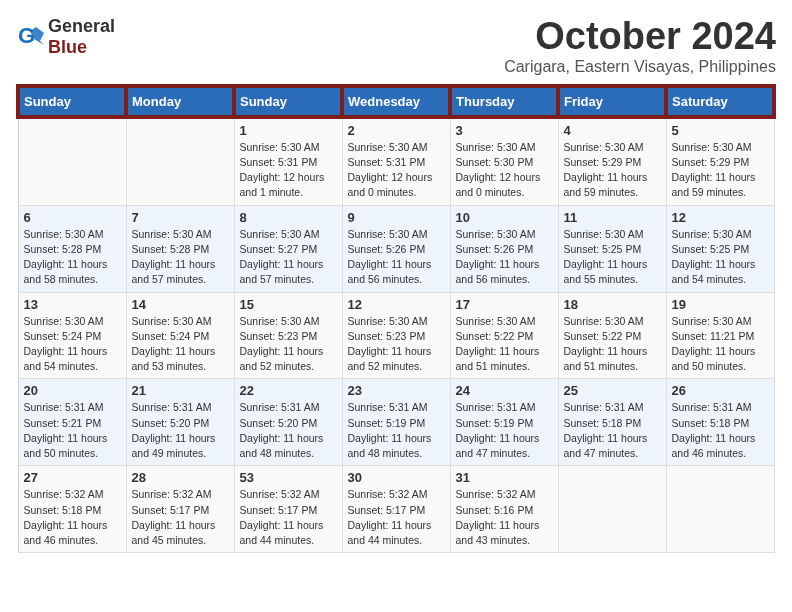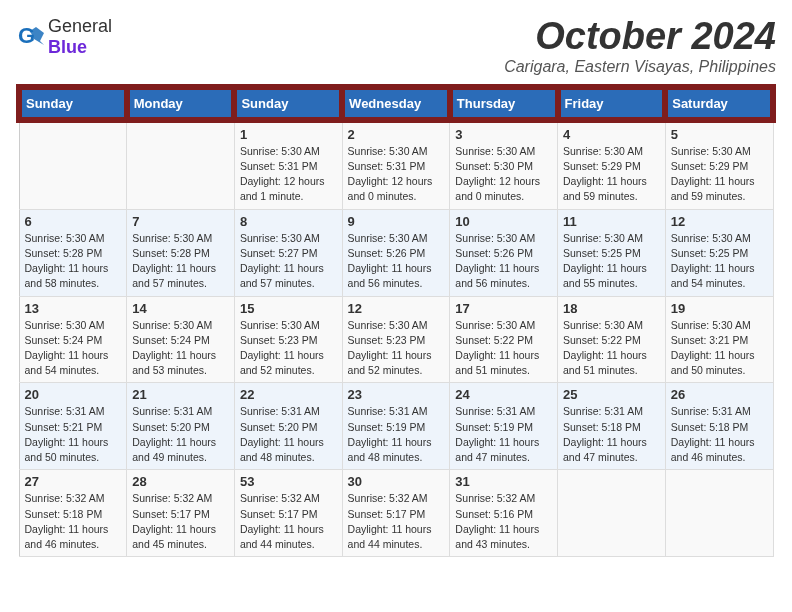--- a/index.html
+++ b/index.html
@@ -16,35 +16,34 @@
       align-items: flex-start;
       margin-bottom: 8px;
     }
     .logo {
       display: flex;
       align-items: center;
       gap: 4px;
     }
     .logo-text-general {
       font-size: 18px;
-      font-weight: normal;
+      font-weight: bold;
       color: #333;
     }
     .logo-text-blue {
       font-size: 18px;
       font-weight: bold;
-      color: #6d28d9;
+      color: #7f1d1d;
     }
     .logo-icon {
       width: 28px;
       height: 28px;
     }
     .title-area {
       text-align: right;
-      font-style: italic;
     }
     .month-title {
       font-size: 38px;
       font-weight: bold;
       color: #333;
       line-height: 1.1;
     }
     .location-title {
       font-size: 16px;
       color: #555;
@@ -53,21 +52,21 @@
       width: 100%;
       border-collapse: collapse;
       border: 1px solid #ccc;
     }
     thead tr th {
       background-color: #2b6cb8;
       color: #fff;
       font-size: 13px;
       padding: 6px 4px;
       text-align: left;
-      border: 6px solid #7f1d1d;
+      border: 4px solid #7f1d1d;
     }
     tbody tr {
       border-bottom: 1px solid #ddd;
     }
     tbody tr:nth-child(odd) {
       background-color: #f9f9f9;
     }
     tbody tr:nth-child(even) {
       background-color: #eef4fb;
     }
@@ -236,21 +235,21 @@
         </td>
         <td>
           <span class="day-number">18</span>
           <div class="day-info">Sunrise: 5:30 AM
 Sunset: 5:22 PM
 Daylight: 11 hours and 51 minutes.</div>
         </td>
         <td>
           <span class="day-number">19</span>
           <div class="day-info">Sunrise: 5:30 AM
-Sunset: 3:21 PM
+Sunset: 11:21 PM
 Daylight: 11 hours and 50 minutes.</div>
         </td>
       </tr>
       <tr>
         <td>
           <span class="day-number">20</span>
           <div class="day-info">Sunrise: 5:31 AM
 Sunset: 5:21 PM
 Daylight: 11 hours and 50 minutes.</div>
         </td>

